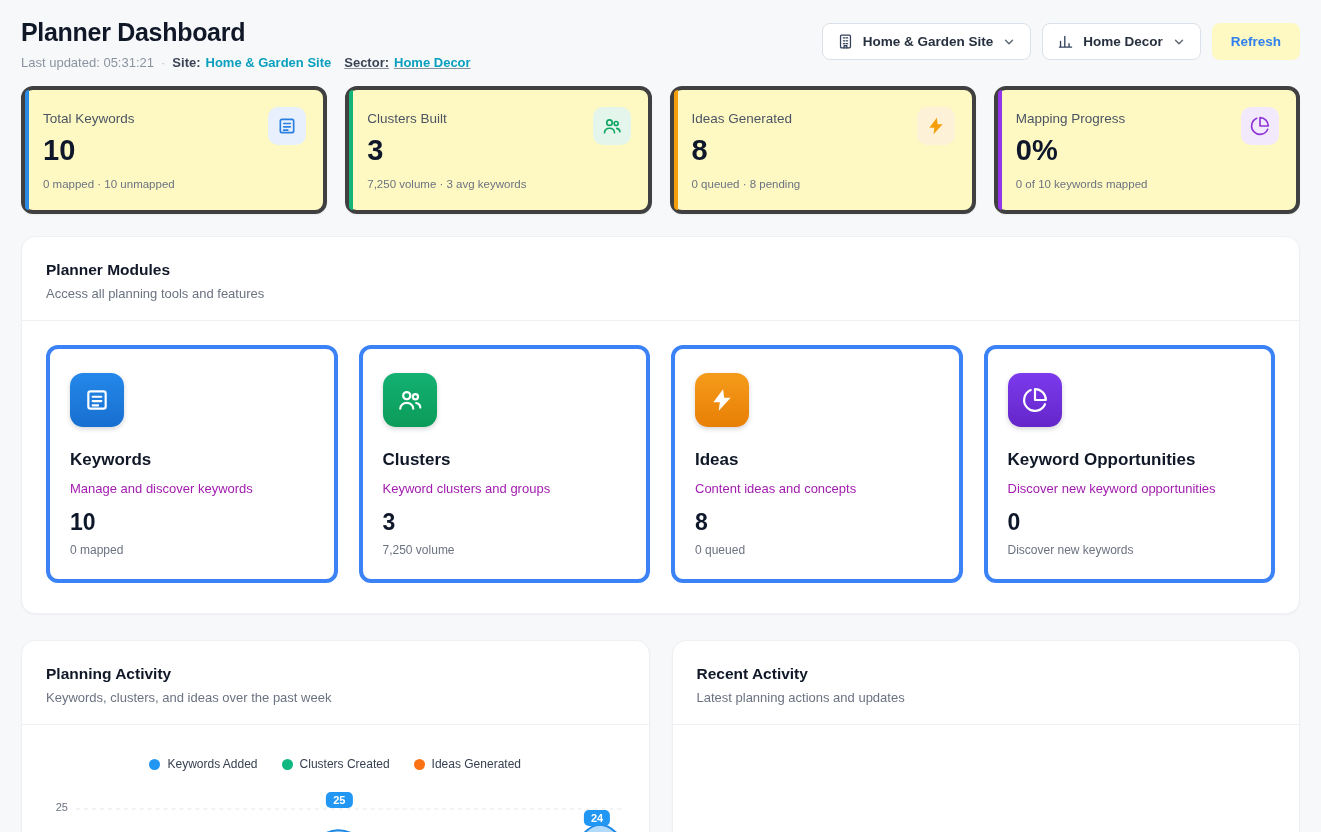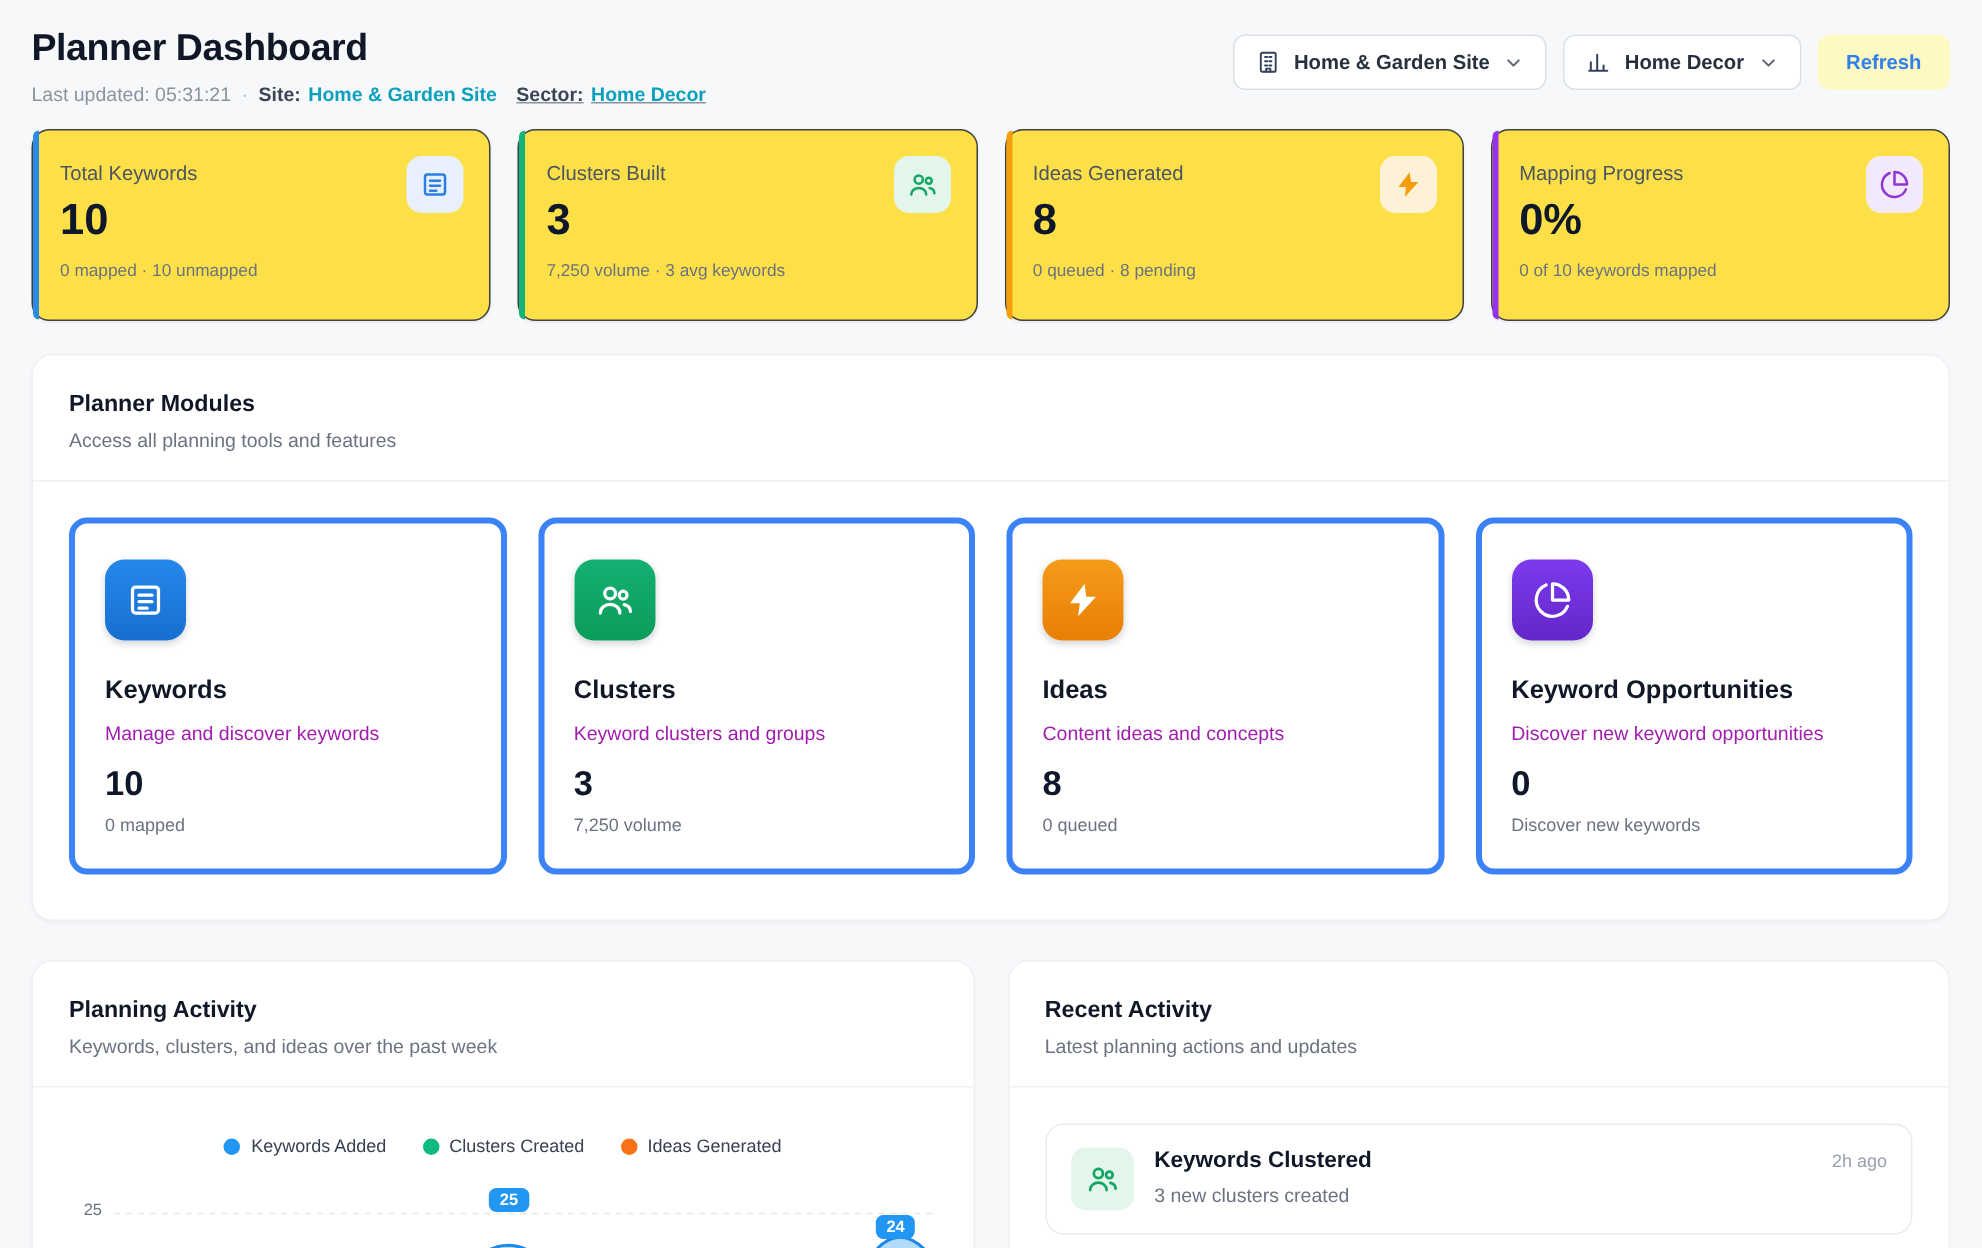--- a/index.html
+++ b/index.html
@@ -30,21 +30,21 @@
   .select-btn .chev { width: 14px; height: 14px; color: #5b6572; display: flex; }
   .refresh-btn {
     height: 37px; padding: 0 19px; background: #fef9c3; color: #2f80ed;
     border: none; border-radius: 8px; font-size: 13.5px; font-weight: 700; cursor: pointer;
     font-family: inherit;
   }
 
   
   .stat-grid { display: grid; grid-template-columns: repeat(4, 1fr); gap: 18px; margin-top: 16px; }
   .stat-card {
-    position: relative; background: #fde047; border: 1px solid #404040; border-radius: 12px;
+    position: relative; background: #fef9c3; border: 4px solid #404040; border-radius: 12px;
     box-shadow: 0 1px 2px rgba(16,24,40,0.05);
     padding: 21px 18px 16px; height: 128px;
   }
   .stat-card::before { content: ""; position: absolute; left: 0; top: 0; bottom: 0; width: 4px; border-radius: 12px 0 0 12px; background: var(--accent); }
   .stat-label { font-size: 13.5px; color: #4b5563; }
   .stat-value { font-size: 29px; font-weight: 800; color: #0f172a; margin-top: 8px; }
   .stat-detail { font-size: 11.5px; color: #6b7280; margin-top: 11px; }
   .stat-icon-box {
     position: absolute; top: 17px; right: 17px; width: 38px; height: 38px; border-radius: 10px;
     display: flex; align-items: center; justify-content: center;
@@ -322,31 +322,16 @@
           <div class="point-badge" style="left: 95%; top: 26px;">24</div>
         </div>
       </div>
     </div>
 
     <div class="panel bottom-panel">
       <div class="panel-title">Recent Activity</div>
       <div class="panel-subtitle">Latest planning actions and updates</div>
       <div class="panel-divider"></div>
 
-      <div class="activity-item">
-        <div class="activity-icon-box">
-          <svg viewBox="0 0 24 24" fill="none" stroke="currentColor" stroke-width="2" stroke-linecap="round" stroke-linejoin="round">
-              <circle cx="9" cy="8" r="3.3"></circle>
-              <path d="M3 20c0-3.2 2.8-5.3 6-5.3s6 2.1 6 5.3"></path>
-              <circle cx="17" cy="9" r="2.4"></circle>
-              <path d="M17.7 14.8c2.2.5 3.8 2.1 3.8 4.2"></path>
-            </svg>
-        </div>
-        <div class="activity-body">
-          <div class="activity-title">Keywords Clustered</div>
-          <div class="activity-desc">3 new clusters created</div>
-        </div>
-        <div class="activity-time">2h ago</div>
-      </div>
     </div>
   </div>
 
 </div>
 
 </body></html>

